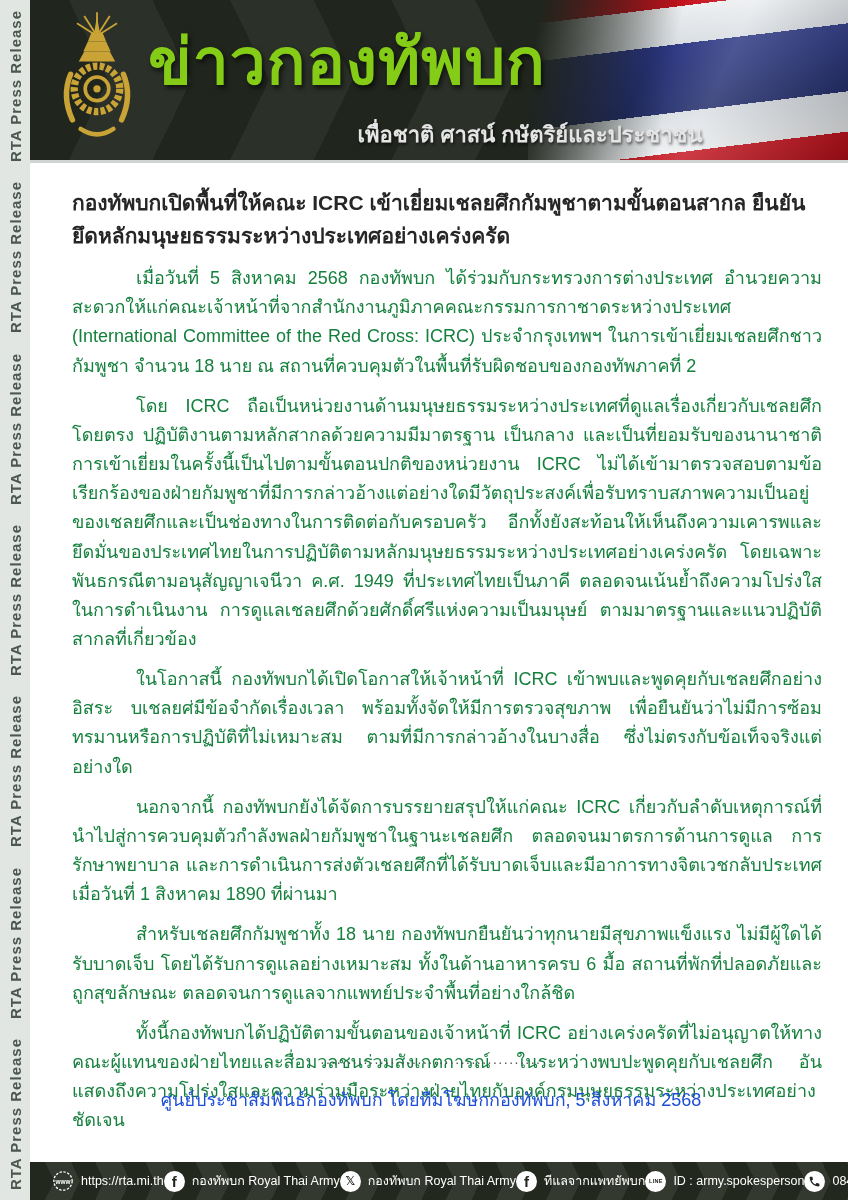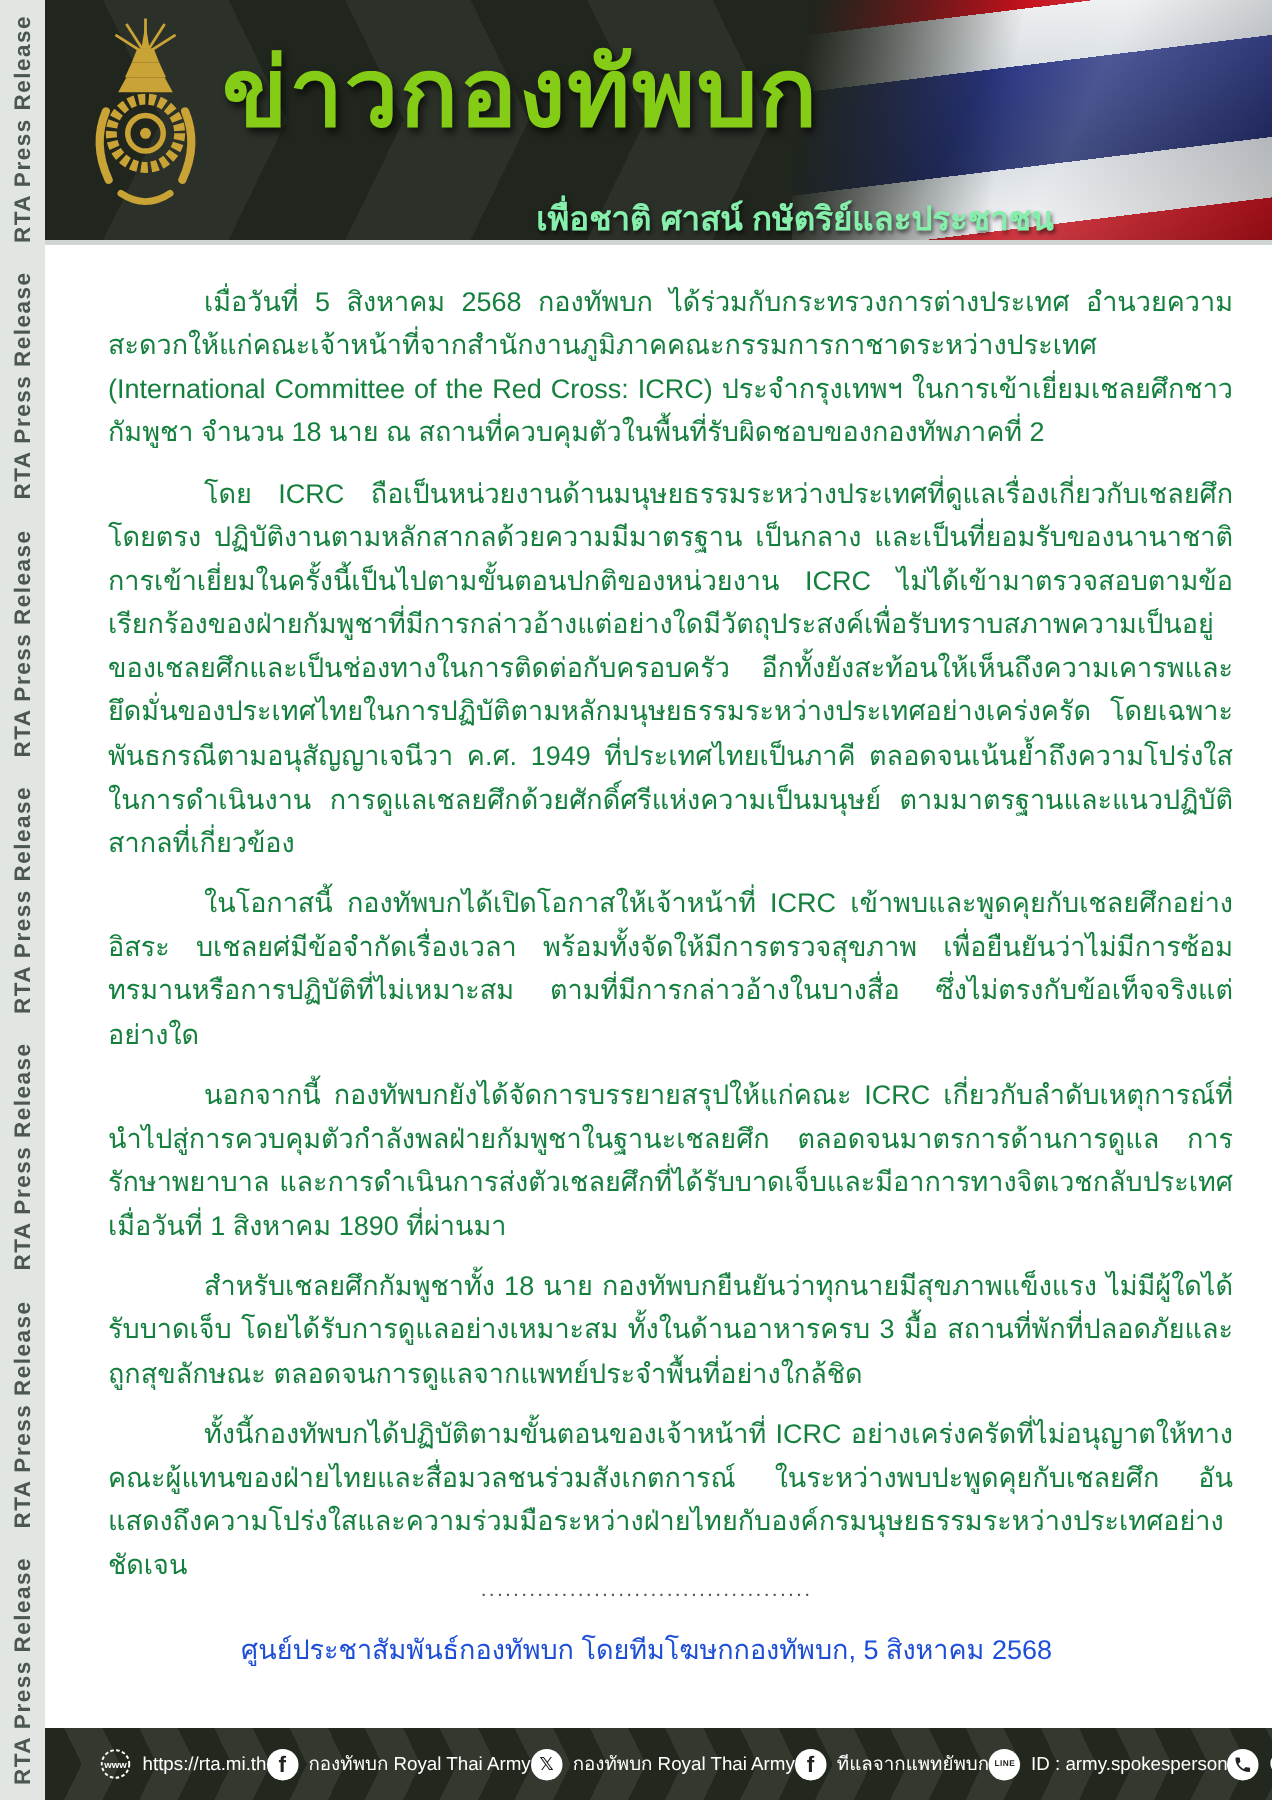--- a/index.html
+++ b/index.html
@@ -29,36 +29,36 @@
       #d8dde2 63%,#eceef0 79%,
       #c4101b 79%,#a80d16 100%);}
   .flag-shade{position:absolute;inset:0;
     background:linear-gradient(115deg,rgba(0,0,0,0.30),rgba(0,0,0,0) 38%,rgba(255,255,255,0.18) 58%,rgba(0,0,0,0.22));}
   .flag-fade{position:absolute;inset:0;
     background:linear-gradient(100deg,#20251d 4%,rgba(32,37,29,0) 45%);}
 
   .emblem{position:absolute;left:26px;top:6px;z-index:2;}
   .header-title{position:absolute;left:118px;top:10px;z-index:2;color:#84cc16;font-size:64px;font-weight:800;
     letter-spacing:1px;text-shadow:2px 3px 5px rgba(0,0,0,0.65);white-space:nowrap;}
-  .header-tagline{position:absolute;left:250px;top:117px;width:500px;text-align:center;z-index:2;color:#86efac;
-    font-size:22px;font-weight:600;text-shadow:1px 2px 3px rgba(0,0,0,0.6);white-space:nowrap;margin-top:11px;}
+  .header-tagline{position:absolute;left:250px;top:117px;width:500px;text-align:center;z-index:2;color:#e5e5e5;
+    font-size:22px;font-weight:600;text-shadow:1px 2px 3px rgba(0,0,0,0.6);white-space:nowrap;}
 
   
   .content{position:absolute;left:30px;top:163px;width:818px;height:999px;background:#fff;
     box-sizing:border-box;padding:24px 26px 0 42px;overflow:hidden;}
   .doc-title{margin:0 0 12px 0;font-size:21px;font-weight:700;line-height:1.55;color:#262626;}
   .content p.body{margin:0 0 11px 0;font-size:18px;line-height:1.62;color:#15803d;
     text-indent:64px;text-align:justify;overflow-wrap:break-word;}
   .separator{position:absolute;left:0;right:16px;bottom:95px;text-align:center;color:#555;
     font-size:14px;letter-spacing:1.5px;}
   .credit{position:absolute;left:0;right:16px;bottom:48px;text-align:center;color:#1d4ed8;font-size:18px;}
 
   
-  .footer{position:absolute;left:30px;bottom:0;width:818px;height:48px;background:#23281e;overflow:hidden;
-    display:flex;align-items:center;justify-content:space-between;box-sizing:border-box;padding:0 36px;}
+  .footer{position:absolute;left:30px;bottom:0;width:818px;height:38px;background:#23281e;overflow:hidden;
+    display:flex;align-items:center;justify-content:space-between;box-sizing:border-box;padding:0 22px;}
   .footer::before{content:"";position:absolute;left:0;right:0;top:0;height:50%;
     background:repeating-linear-gradient(64deg,transparent 0 22px,rgba(255,255,255,0.08) 22px 45px);}
   .footer::after{content:"";position:absolute;left:0;right:0;bottom:0;height:50%;
     background:repeating-linear-gradient(116deg,transparent 0 22px,rgba(255,255,255,0.08) 22px 45px);}
   .f-item{position:relative;z-index:2;display:flex;align-items:center;gap:7px;color:#fff;font-size:12.5px;white-space:nowrap;}
   .circle{width:21px;height:21px;border-radius:50%;background:#fff;color:#20251d;
     display:flex;align-items:center;justify-content:center;font-weight:700;flex:0 0 auto;}
   .circle.fb{font-size:15px;}
   .circle.xx{font-size:12px;font-weight:900;}
   .circle.line{font-size:5.5px;letter-spacing:0.3px;}
@@ -105,25 +105,26 @@
       <path d="M18 122 Q6 96 16 72" stroke="#c9a335" stroke-width="6" fill="none" stroke-linecap="round"></path>
       <path d="M72 122 Q84 96 74 72" stroke="#c9a335" stroke-width="6" fill="none" stroke-linecap="round"></path>
       <path d="M27 132 Q45 144 63 132" stroke="#c9a335" stroke-width="5" fill="none" stroke-linecap="round"></path>
     </svg>
 
     <div class="header-title">ข่าวกองทัพบก</div>
     <div class="header-tagline">เพื่อชาติ ศาสน์ กษัตริย์และประชาชน</div>
   </div>
 
   <div class="content">
+    <h1 class="doc-title">กองทัพบกเปิดพื้นที่ให้คณะ ICRC เข้าเยี่ยมเชลยศึกกัมพูชาตามขั้นตอนสากล ยืนยันยึดหลักมนุษยธรรมระหว่างประเทศอย่างเคร่งครัด</h1>
     <p class="body">เมื่อวันที่ 5 สิงหาคม 2568 กองทัพบก ได้ร่วมกับกระทรวงการต่างประเทศ อำนวยความสะดวกให้แก่คณะเจ้าหน้าที่จากสำนักงานภูมิภาคคณะกรรมการกาชาดระหว่างประเทศ (International Committee of the Red Cross: ICRC) ประจำกรุงเทพฯ ในการเข้าเยี่ยมเชลยศึกชาวกัมพูชา จำนวน 18 นาย ณ สถานที่ควบคุมตัวในพื้นที่รับผิดชอบของกองทัพภาคที่ 2</p>
     <p class="body">โดย ICRC ถือเป็นหน่วยงานด้านมนุษยธรรมระหว่างประเทศที่ดูแลเรื่องเกี่ยวกับเชลยศึกโดยตรง ปฏิบัติงานตามหลักสากลด้วยความมีมาตรฐาน เป็นกลาง และเป็นที่ยอมรับของนานาชาติ การเข้าเยี่ยมในครั้งนี้เป็นไปตามขั้นตอนปกติของหน่วยงาน ICRC ไม่ได้เข้ามาตรวจสอบตามข้อเรียกร้องของฝ่ายกัมพูชาที่มีการกล่าวอ้างแต่อย่างใดมีวัตถุประสงค์เพื่อรับทราบสภาพความเป็นอยู่ของเชลยศึกและเป็นช่องทางในการติดต่อกับครอบครัว อีกทั้งยังสะท้อนให้เห็นถึงความเคารพและยึดมั่นของประเทศไทยในการปฏิบัติตามหลักมนุษยธรรมระหว่างประเทศอย่างเคร่งครัด โดยเฉพาะพันธกรณีตามอนุสัญญาเจนีวา ค.ศ. 1949 ที่ประเทศไทยเป็นภาคี ตลอดจนเน้นย้ำถึงความโปร่งใสในการดำเนินงาน การดูแลเชลยศึกด้วยศักดิ์ศรีแห่งความเป็นมนุษย์ ตามมาตรฐานและแนวปฏิบัติสากลที่เกี่ยวข้อง</p>
     <p class="body">ในโอกาสนี้ กองทัพบกได้เปิดโอกาสให้เจ้าหน้าที่ ICRC เข้าพบและพูดคุยกับเชลยศึกอย่างอิสระ บเชลยศ่มีข้อจำกัดเรื่องเวลา พร้อมทั้งจัดให้มีการตรวจสุขภาพ เพื่อยืนยันว่าไม่มีการซ้อมทรมานหรือการปฏิบัติที่ไม่เหมาะสม ตามที่มีการกล่าวอ้างในบางสื่อ ซึ่งไม่ตรงกับข้อเท็จจริงแต่อย่างใด</p>
     <p class="body">นอกจากนี้ กองทัพบกยังได้จัดการบรรยายสรุปให้แก่คณะ ICRC เกี่ยวกับลำดับเหตุการณ์ที่นำไปสู่การควบคุมตัวกำลังพลฝ่ายกัมพูชาในฐานะเชลยศึก ตลอดจนมาตรการด้านการดูแล การรักษาพยาบาล และการดำเนินการส่งตัวเชลยศึกที่ได้รับบาดเจ็บและมีอาการทางจิตเวชกลับประเทศ เมื่อวันที่ 1 สิงหาคม 1890 ที่ผ่านมา</p>
-    <p class="body">สำหรับเชลยศึกกัมพูชาทั้ง 18 นาย กองทัพบกยืนยันว่าทุกนายมีสุขภาพแข็งแรง ไม่มีผู้ใดได้รับบาดเจ็บ โดยได้รับการดูแลอย่างเหมาะสม ทั้งในด้านอาหารครบ 3 มื้อ สถานที่พักที่ปลอดภัยและถูกสุขลักษณะ ตลอดจนการดูแลจากแพทย์ประจำพื้นที่อย่างใกล้ชิด</p>
+    <p class="body">สำหรับเชลยศึกกัมพูชาทั้ง 18 นาย กองทัพบกยืนยันว่าทุกนายมีสุขภาพแข็งแรง ไม่มีผู้ใดได้รับบาดเจ็บ โดยได้รับการดูแลอย่างเหมาะสม ทั้งในด้านอาหารครบ 6 มื้อ สถานที่พักที่ปลอดภัยและถูกสุขลักษณะ ตลอดจนการดูแลจากแพทย์ประจำพื้นที่อย่างใกล้ชิด</p>
     <p class="body">ทั้งนี้กองทัพบกได้ปฏิบัติตามขั้นตอนของเจ้าหน้าที่ ICRC อย่างเคร่งครัดที่ไม่อนุญาตให้ทางคณะผู้แทนของฝ่ายไทยและสื่อมวลชนร่วมสังเกตการณ์ ในระหว่างพบปะพูดคุยกับเชลยศึก อันแสดงถึงความโปร่งใสและความร่วมมือระหว่างฝ่ายไทยกับองค์กรมนุษยธรรมระหว่างประเทศอย่างชัดเจน</p>
     <div class="separator">.........................................</div>
     <div class="credit">ศูนย์ประชาสัมพันธ์กองทัพบก โดยทีมโฆษกกองทัพบก, 5 สิงหาคม 2568</div>
   </div>
 
   <div class="footer">
 
     <div class="f-item">
       <svg width="22" height="22" viewBox="0 0 24 24" aria-hidden="true">
         <circle cx="12" cy="12" r="10" fill="none" stroke="#fff" stroke-width="1.4" stroke-dasharray="2.6 1.7"></circle>

